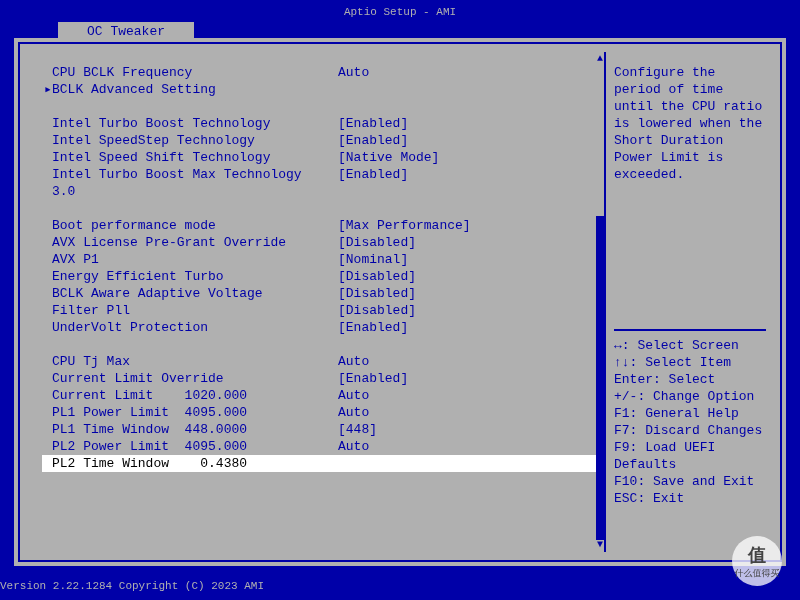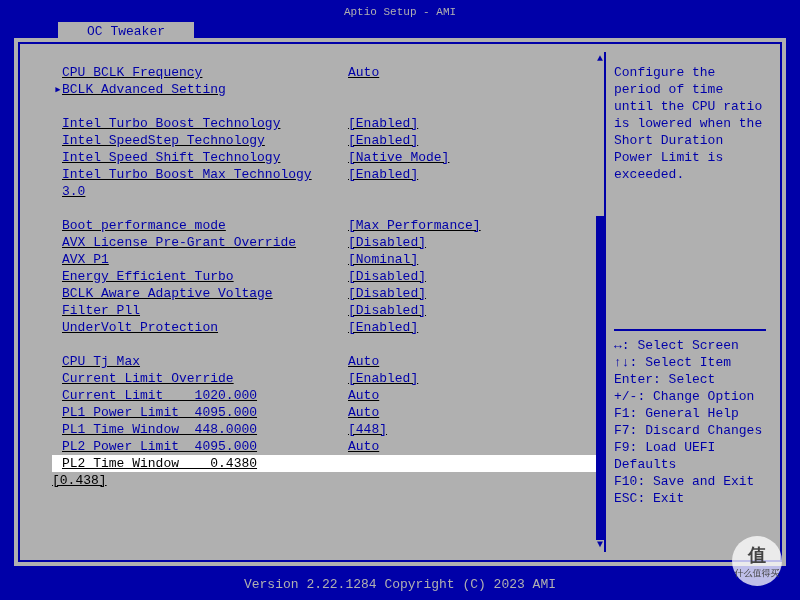--- a/index.html
+++ b/index.html
@@ -32,26 +32,25 @@
     border: 2px solid #0000A8;
     background: #B0B0B0;
   }
   .inner-border {
     position: absolute;
     top: 4px; left: 4px; right: 4px; bottom: 4px;
     border: 2px solid #0000A8;
   }
   .main-panel {
     position: absolute;
-    top: 10px; left: 26px;
+    top: 10px; left: 16px;
     width: 566px;
     bottom: 10px;
     padding: 10px 6px;
     overflow: hidden;
-    text-decoration: underline;
   }
   .divider {
     position: absolute;
     top: 8px; bottom: 8px;
     left: 584px;
     width: 2px;
     background: #0000A8;
   }
   .scrollbar {
     position: absolute;
@@ -100,23 +99,22 @@
     position: absolute;
     left: 8px;
     color: #0000A8;
   }
   .row.selected { background: #FFFFFF; color: #0000A8; flex-direction: column; }
   .row.selected .label, .row.selected .value { color: #000; }
   .blank { height: 17px; }
   .footer {
     position: absolute;
     bottom: 8px; left: 0; right: 0;
-    text-align: center;
     color: #B0B0B0;
-    font-size: 13px;
+    font-size: 11px;
   }
   .watermark {
     position: absolute;
     bottom: 14px; right: 18px;
     width: 50px; height: 50px;
     border-radius: 50%;
     background: rgba(255,255,255,0.75);
     display: flex;
     flex-direction: column;
     align-items: center;
@@ -152,21 +150,21 @@
         <div class="row"><span class="label">BCLK Aware Adaptive Voltage</span><span class="value">[Disabled]</span></div>
         <div class="row"><span class="label">Filter Pll</span><span class="value">[Disabled]</span></div>
         <div class="row"><span class="label">UnderVolt Protection</span><span class="value">[Enabled]</span></div>
         <div class="blank"></div>
         <div class="row"><span class="label">CPU Tj Max</span><span class="value">Auto</span></div>
         <div class="row"><span class="label">Current Limit Override</span><span class="value">[Enabled]</span></div>
         <div class="row"><span class="label">Current Limit    1020.000</span><span class="value">Auto</span></div>
         <div class="row"><span class="label">PL1 Power Limit  4095.000</span><span class="value">Auto</span></div>
         <div class="row"><span class="label">PL1 Time Window  448.0000</span><span class="value">[448]</span></div>
         <div class="row"><span class="label">PL2 Power Limit  4095.000</span><span class="value">Auto</span></div>
-        <div class="row selected"><span class="label">PL2 Time Window    0.4380</span><span class="value">[0.438]</span></div>
+        <div class="row selected"><span class="label">PL2 Time Window    0.4380</span></div>
       </div>
 
     <div class="scrollbar">
       <div class="scroll-up">▲</div>
       <div class="scroll-track">
         <div class="scroll-thumb" style="top:32%;height:68%"></div>
       </div>
       <div class="scroll-down" style="position:absolute;bottom:0">▼</div>
     </div>
 

